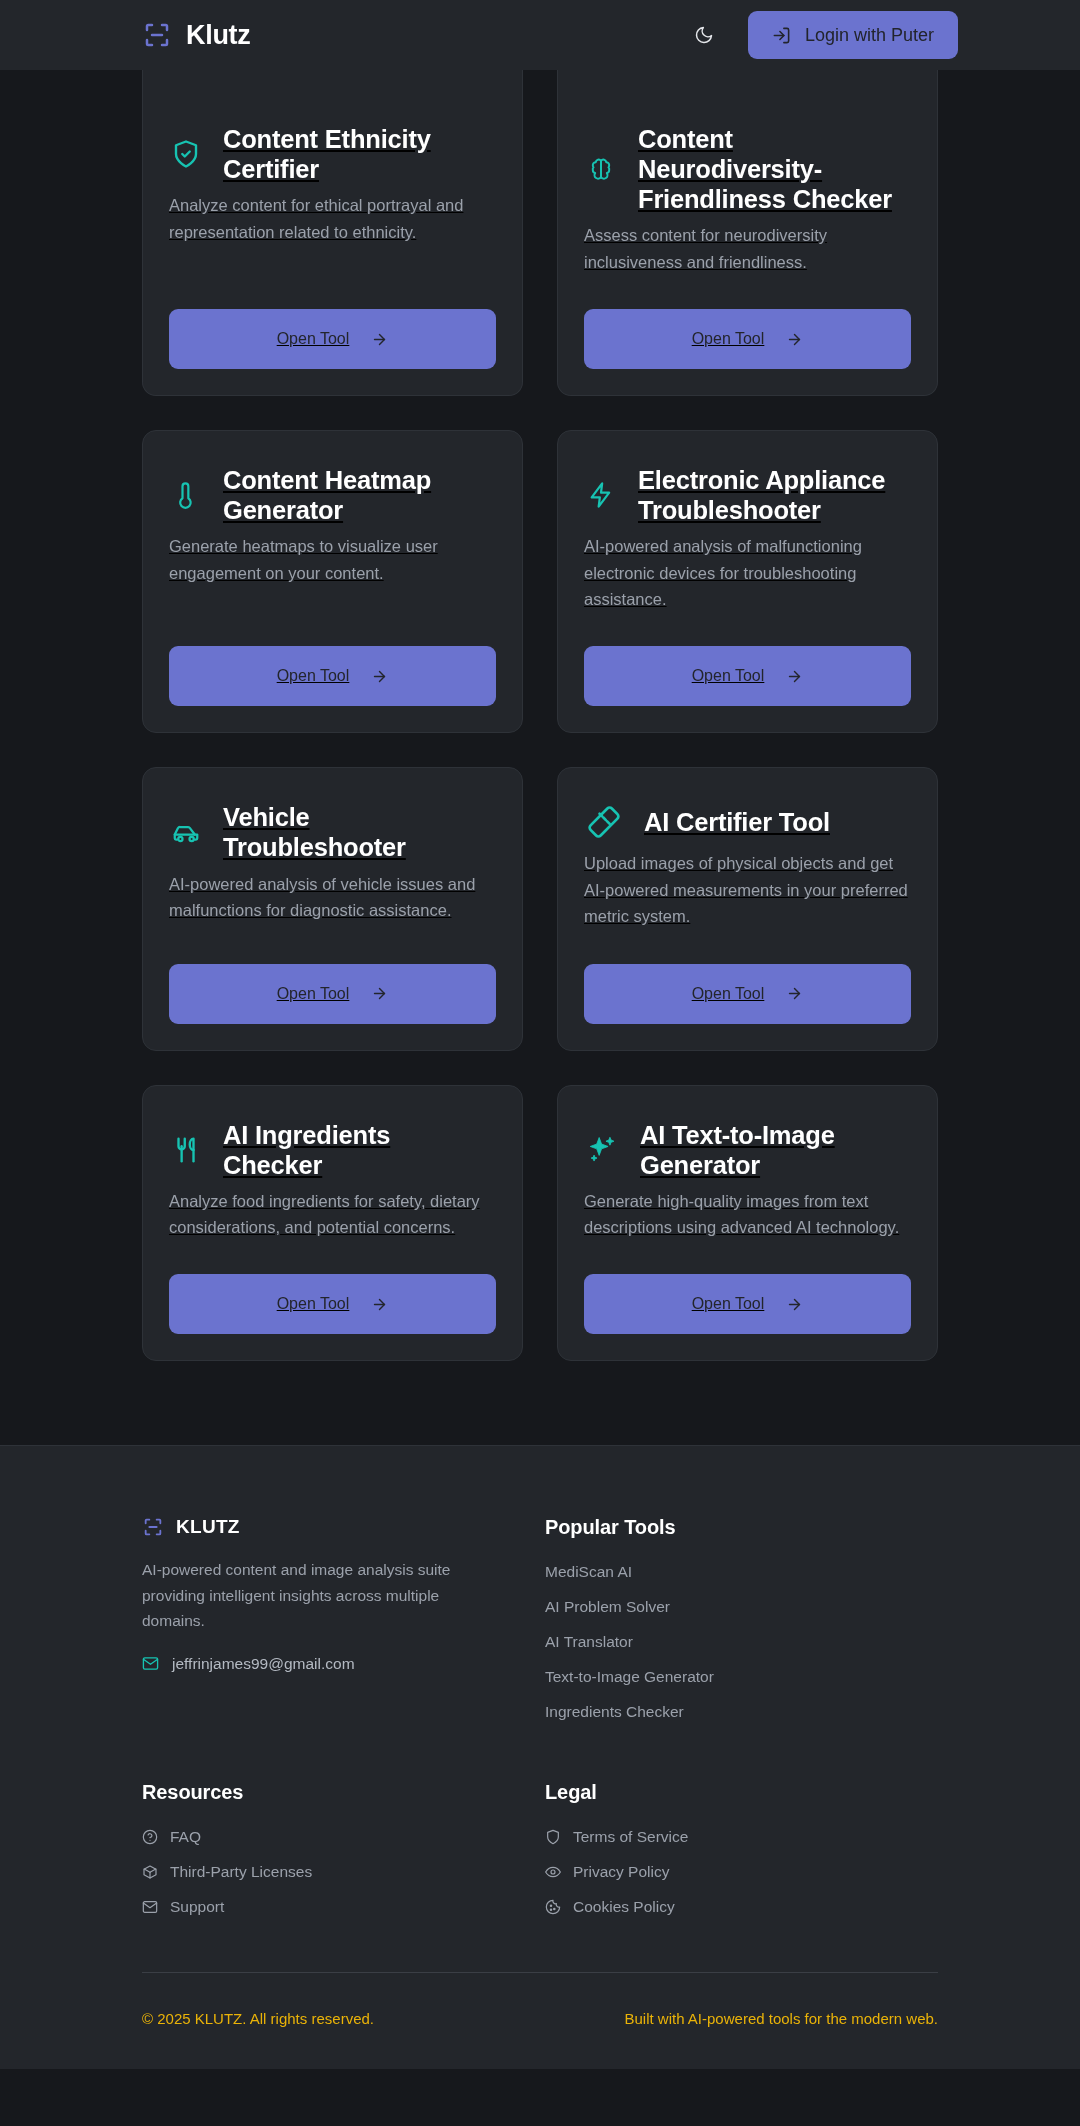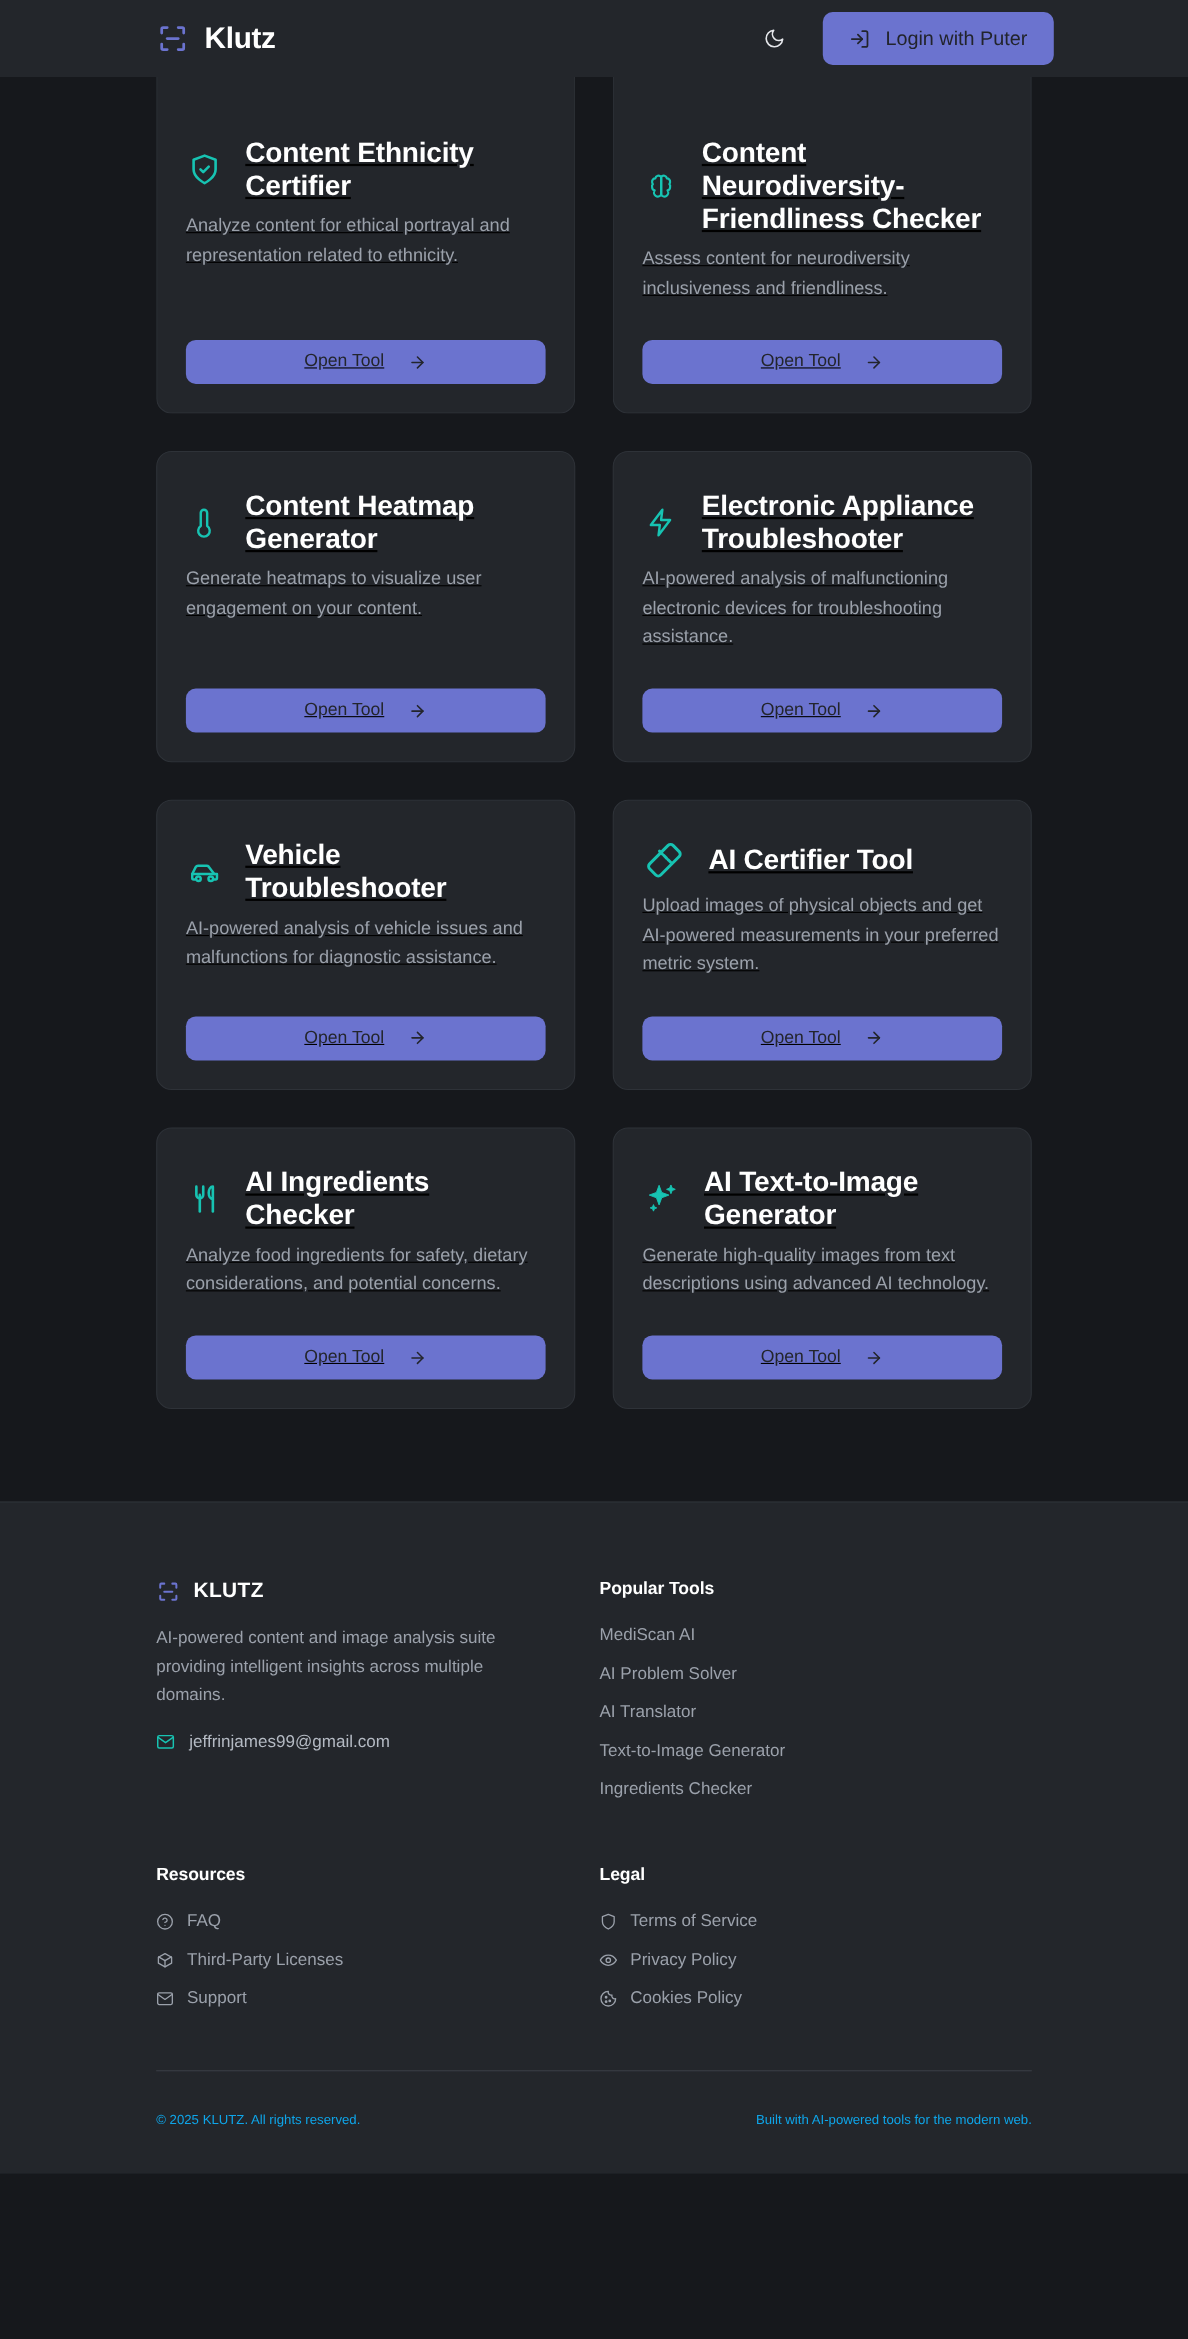--- a/index.html
+++ b/index.html
@@ -93,21 +93,21 @@
     font-size:16.5px;
     line-height:1.6;
     color:#9ba1ab;
     flex:1 1 auto;
   }
   .open-btn {
     margin-top:34px;
     background:#6b73cf;
     border:none;
     border-radius:9px;
-    height:40px;
+    height:60px;
     width:100%;
     display:flex;
     align-items:center;
     justify-content:center;
     gap:22px;
     cursor:pointer;
     font-family:"Liberation Sans", sans-serif;
   }
   .open-btn .lbl { font-size:16px; color:#23252c; }
   .open-btn .arw { display:flex; align-items:center; color:#23252c; }
@@ -141,21 +141,21 @@
     max-width:372px;
   }
   .f-mail {
     margin-top:22px;
     display:flex; align-items:center; gap:13px;
     font-size:15.5px; color:#b4bac3;
     cursor:pointer;
   }
   .f-mail .mi { color:#17c3b2; display:flex; }
   .f-head {
-    font-size:16px; font-weight:700; color:#ffffff; letter-spacing:-0.1px;
+    font-size:20px; font-weight:700; color:#ffffff; letter-spacing:-0.1px;
   }
   .f-list { margin-top:24px; display:flex; flex-direction:column; gap:17px; }
   .f-link {
     font-size:15.5px;
     color:#9ba1ab;
     display:flex; align-items:center; gap:12px;
     cursor:pointer;
   }
   .f-link .li { display:flex; align-items:center; color:#9ba1ab; }
   .f-row2 { margin-top:60px; display:grid; grid-template-columns:1fr 1fr; column-gap:10px; }
@@ -163,22 +163,22 @@
   .f-divider {
     margin-top:56px;
     height:1px;
     background:#3a3e45;
   }
   .f-bottom {
     display:flex;
     justify-content:space-between;
     align-items:center;
     padding:37px 0 42px 0;
-    font-size:12px;
-    color:#0ea5e9;
+    font-size:15px;
+    color:#eab308;
   }
   svg { display:block; }
 </style>
 </head>
 <body>
 
 <div class="header">
   <div class="brand">
     <span class="brand-mark">
       <svg width="30" height="30" viewBox="0 0 24 24" fill="none" stroke="#6b73cf" stroke-width="2" stroke-linecap="round" stroke-linejoin="round">

